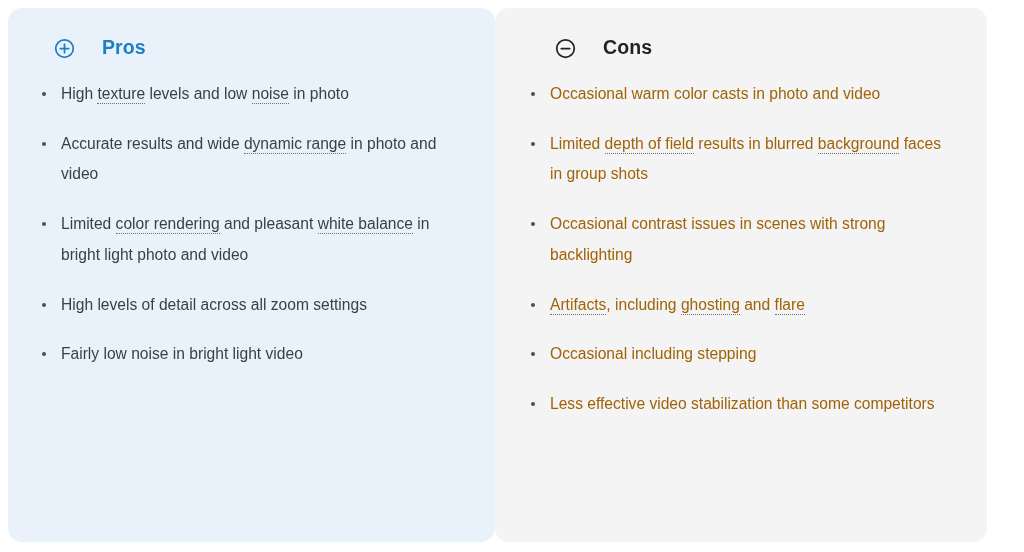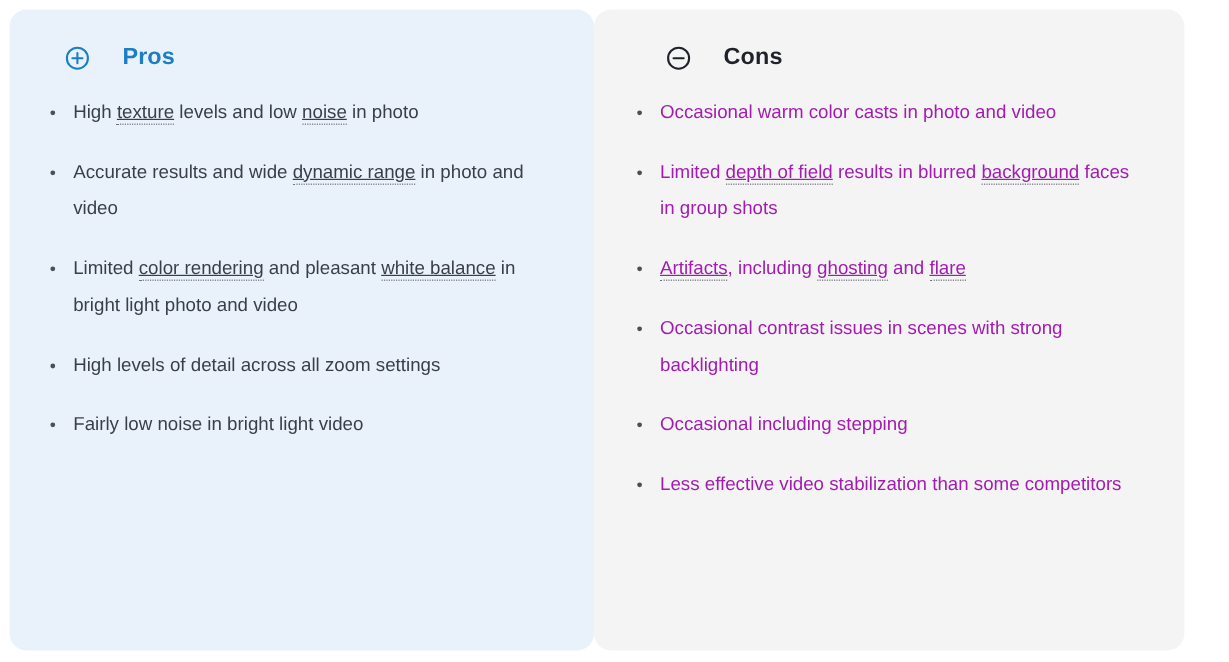--- a/index.html
+++ b/index.html
@@ -82,21 +82,21 @@
   .bullet-item {
     position: relative;
     padding-left: 21px;
     margin-bottom: 19px;
     font-size: 15.6px;
     line-height: 1.97;
     color: #3a3f47;
   }
 
   .panel-cons .bullet-item {
-    color: #a21caf;
+    color: #a16207;
     margin-top: 17px;
   }
 
   .bullet-item:last-child {
     margin-bottom: 0;
   }
 
   .bullet-item::before {
     content: "";
     position: absolute;
@@ -104,21 +104,20 @@
     top: 13px;
     width: 4px;
     height: 4px;
     border-radius: 50%;
     background: #4a4f57;
   }
 
   .term {
     border-bottom: 1px dotted #6c7078;
     padding-bottom: 1px;
-    text-decoration: underline;
   }
 </style>
 </head>
 <body>
 
 <div class="board">
 
   <section class="panel panel-pros">
     <div class="panel-header">
       <svg class="header-icon" viewBox="0 0 24 24" aria-hidden="true">
@@ -141,20 +140,20 @@
     <div class="panel-header">
       <svg class="header-icon" viewBox="0 0 24 24" aria-hidden="true">
         <circle cx="12" cy="12" r="10" fill="none" stroke="#1f2228" stroke-width="2"></circle>
         <line x1="7.2" y1="12" x2="16.8" y2="12" stroke="#1f2228" stroke-width="2" stroke-linecap="round"></line>
       </svg>
       <span class="panel-title title-cons">Cons</span>
     </div>
     <ul class="bullet-list" id="cons-list">
         <li class="bullet-item"><span>Occasional warm color casts in photo and video</span></li>
         <li class="bullet-item"><span>Limited </span><span class="term">depth of field</span><span> results in blurred </span><span class="term">background</span><span> faces in group shots</span></li>
+        <li class="bullet-item"><span>Occasional contrast issues in scenes with strong backlighting</span></li>
         <li class="bullet-item"><span class="term">Artifacts</span><span>, including </span><span class="term">ghosting</span><span> and </span><span class="term">flare</span></li>
-        <li class="bullet-item"><span>Occasional contrast issues in scenes with strong backlighting</span></li>
         <li class="bullet-item"><span>Occasional including stepping</span></li>
         <li class="bullet-item"><span>Less effective video stabilization than some competitors</span></li>
       </ul>
   </section>
 
 </div>
 
 </body></html>

